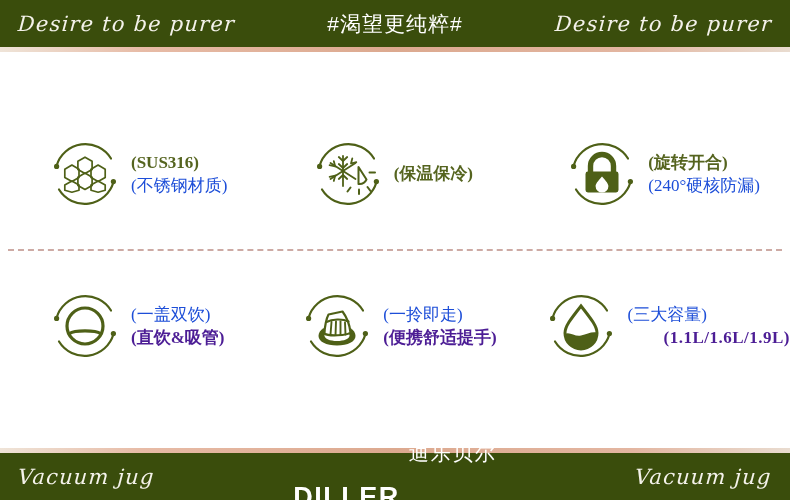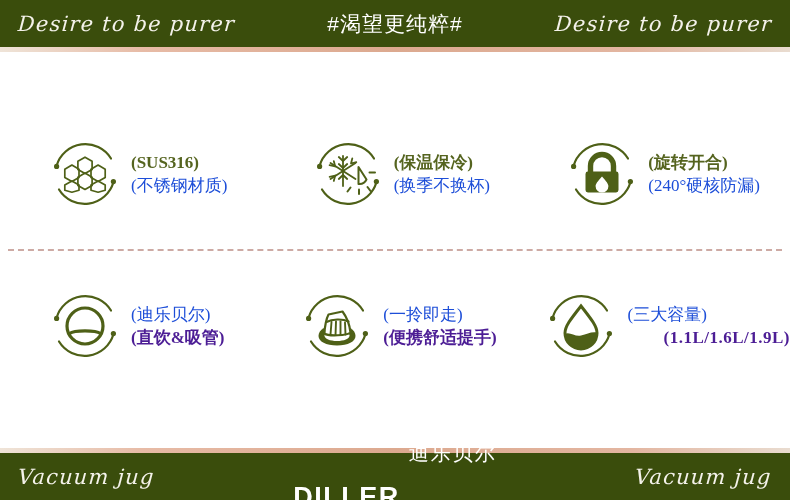--- a/index.html
+++ b/index.html
@@ -181,21 +181,20 @@
             <g stroke="#4e6017" stroke-width="2" stroke-linecap="round">
               <line x1="58.5" y1="35.5" x2="64" y2="35.5"></line>
               <line x1="56.5" y1="50" x2="59.5" y2="54"></line>
               <line x1="48" y1="52.5" x2="48" y2="57"></line>
               <line x1="39.5" y1="50.5" x2="36.5" y2="54.5"></line>
             </g>
           </svg>
         </span>
         <span class="labels">
           <span class="line1">(保温保冷)</span>
-          <span class="line2 line-plain">(换季不换杯)</span>
         </span>
       </div>
 
       <div class="cell c3">
         <span class="icon-wrap">
           <svg viewBox="0 0 74 74" xmlns="http://www.w3.org/2000/svg">
             <g fill="none" stroke="#4e6017" stroke-width="2.2" stroke-linecap="round">
               <path d="M8.5 29 A30 30 0 0 1 63 21.5"></path>
               <path d="M65.5 45 A30 30 0 0 1 11 52.5"></path>
             </g>
@@ -224,21 +223,21 @@
               <path d="M8.5 29 A30 30 0 0 1 63 21.5"></path>
               <path d="M65.5 45 A30 30 0 0 1 11 52.5"></path>
             </g>
             <circle cx="8.6" cy="29.4" r="2.6" fill="#4e6017"></circle>
             <circle cx="65.4" cy="44.6" r="2.6" fill="#4e6017"></circle>
             <circle cx="37" cy="37" r="18" fill="none" stroke="#4e6017" stroke-width="3.2"></circle>
             <path d="M21.5 44.5 C26.5 41 47.5 41 52.5 44.5" fill="none" stroke="#4e6017" stroke-width="3.2" stroke-linecap="round"></path>
           </svg>
         </span>
         <span class="labels">
-          <span class="line1 line-plain">(迪乐贝尔)</span>
+          <span class="line1 line-plain">(一盖双饮)</span>
           <span class="line2">(直饮&amp;吸管)</span>
         </span>
       </div>
 
       <div class="cell c2">
         <span class="icon-wrap">
           <svg viewBox="0 0 74 74" xmlns="http://www.w3.org/2000/svg">
             <g fill="none" stroke="#4e6017" stroke-width="2.2" stroke-linecap="round">
               <path d="M8.5 29 A30 30 0 0 1 63 21.5"></path>
               <path d="M65.5 45 A30 30 0 0 1 11 52.5"></path>

